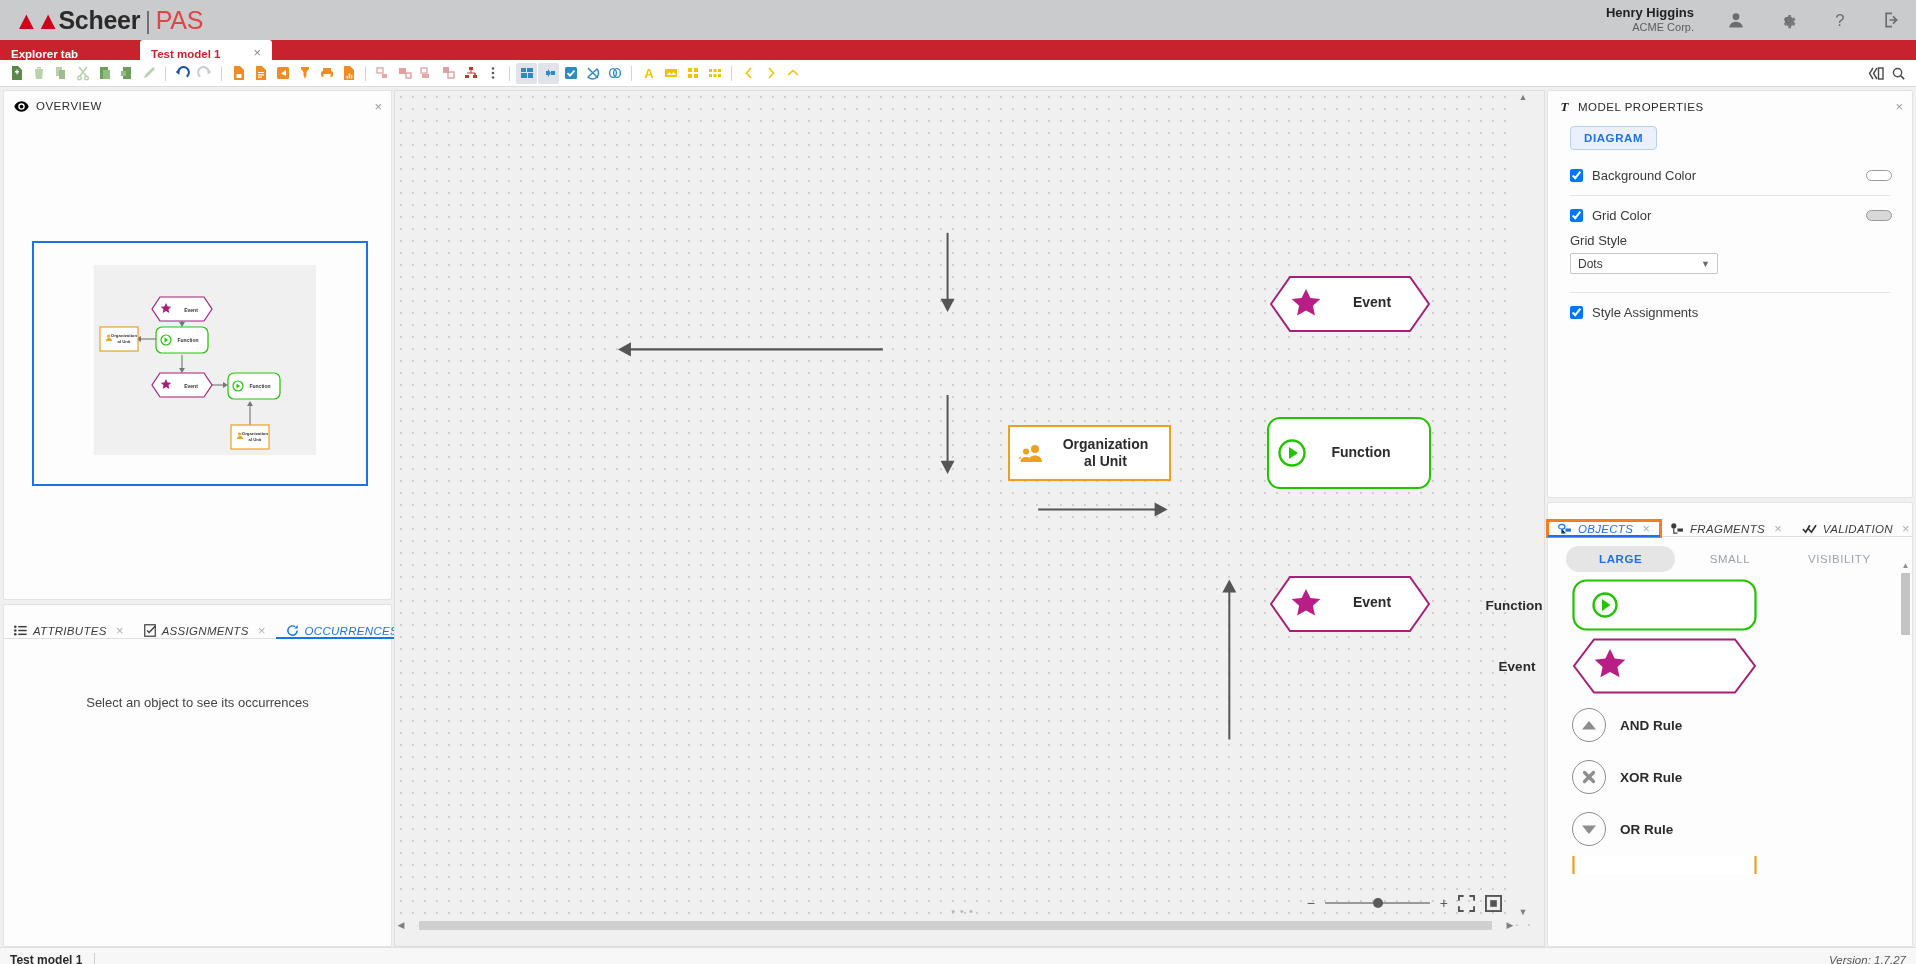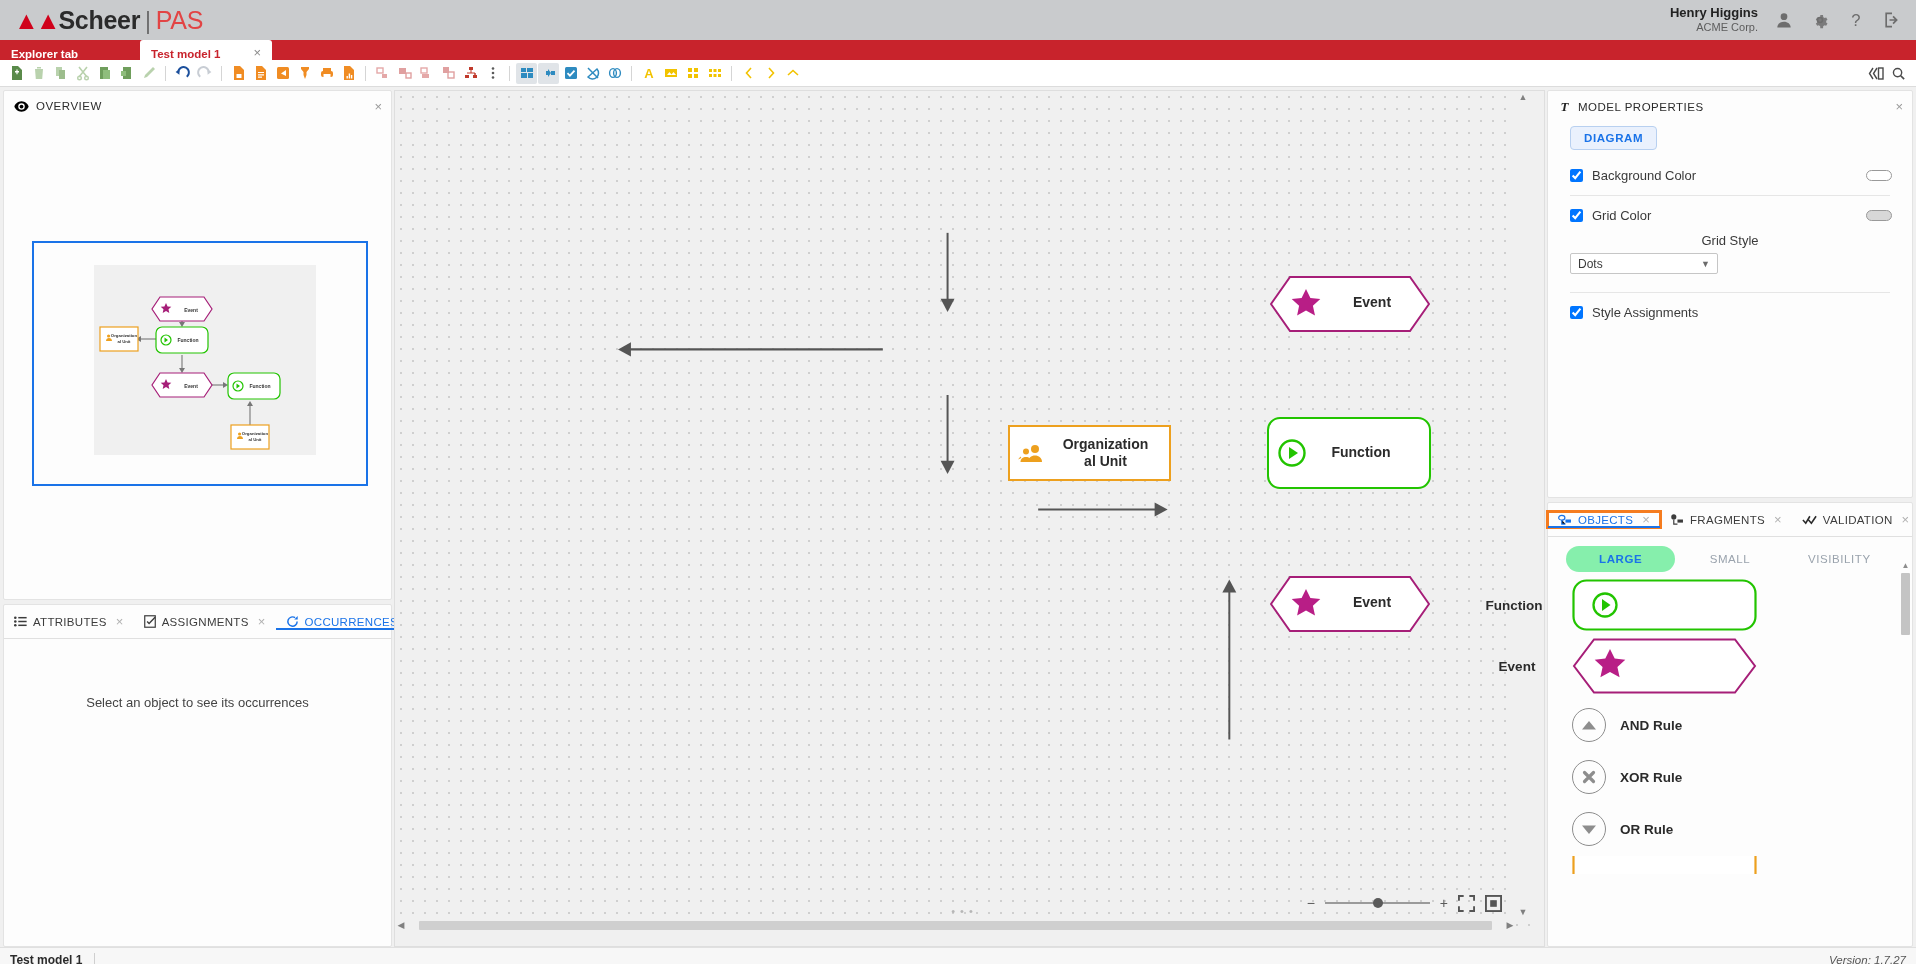--- a/index.html
+++ b/index.html
@@ -15,21 +15,21 @@
   
   .header {
     height:40px; background:#c9cbcd; position:relative;
     display:flex; align-items:center; padding:0 14px;
   }
   .logo { display:flex; align-items:baseline; font-size:25px; font-weight:bold; letter-spacing:-0.3px; }
   .logo .mark { color:#d0021b; font-size:25px; margin-right:1px; letter-spacing:-3px; }
   .logo .scheer { color:#2b2b2b; }
   .logo .sep { color:#6b6b6b; font-weight:300; margin:0 5px; font-size:23px; }
   .logo .pas { color:#e24444; font-weight:normal; }
-  .header-right { margin-left:auto; display:flex; align-items:center; gap:16px; }
+  .header-right { margin-left:auto; display:flex; align-items:center; gap:32px; }
   .user-block { text-align:right; line-height:1.15; }
   .user-name { font-size:13px; font-weight:bold; color:#222; }
   .user-org  { font-size:11px; color:#5d5d5d; }
   .hdr-icon { width:20px; height:20px; fill:#6d6d6d; cursor:pointer; }
 
   
   .tabbar { height:20px; background:#c8232c; display:flex; align-items:stretch; }
   .tabbar .tab {
     display:flex; align-items:flex-end; padding:0 11px; font-size:11.5px; font-weight:bold;
     color:#fff; cursor:pointer; white-space:nowrap;
@@ -57,21 +57,21 @@
   .panel { background:#fdfdfd; border:1px solid #e3e3e3; border-radius:2px; position:relative; }
   .panel-head { display:flex; align-items:center; gap:7px; padding:9px 10px 7px 10px; }
   .panel-title { font-size:11.5px; letter-spacing:.5px; color:#2b2b2b; }
   .panel-close { position:absolute; right:9px; top:8px; color:#9a9a9a; font-size:13px; cursor:pointer; }
   .overview-panel { height:510px; }
   .ov-canvas { position:absolute; left:28px; top:150px; width:336px; height:245px;
                border:2px solid #1a73e8; background:#fdfdfd; }
   .ov-inner { position:absolute; left:60px; top:22px; width:222px; height:190px; background:#f0f0f0; }
 
   .bottom-panel { flex:1; }
-  .tabs-row { display:flex; align-items:center; border-bottom:1px solid #e0e0e0; height:34px; }
+  .tabs-row { display:flex; align-items:flex-end; border-bottom:1px solid #e0e0e0; height:34px;font-style:italic; }
   .ptab { display:flex; align-items:center; gap:6px; padding:0 10px; font-size:11.5px;
           color:#3c3c3c; cursor:pointer; letter-spacing:.3px; position:relative; }
   .ptab .x { color:#b0b0b0; font-size:13px; margin-left:3px; }
   .ptab.active { color:#1a73e8; }
   .ptab.active::after { content:""; position:absolute; left:0; right:0; bottom:-1px; height:2px; background:#1a73e8; }
   .empty-msg { text-align:center; color:#444; font-size:13px; margin-top:56px; }
 
   
   .canvas-wrap { flex:1; margin:3px 1px 0 2px; position:relative; background:#f0f0f0;
                  border:1px solid #dedede; overflow:hidden; }
@@ -115,31 +115,31 @@
   .props-panel { height:408px; }
   .chip { display:inline-block; border:1px solid #b8d0f0; background:#eaf1fd; color:#1a73e8;
           font-size:11.5px; font-weight:bold; letter-spacing:.6px; padding:5px 13px; border-radius:4px;
           margin:6px 0 12px 22px; cursor:pointer; }
   .prow { display:flex; align-items:center; padding:6px 20px 6px 22px; font-size:13px; color:#3a3a3a; }
   .prow .cb { margin-right:9px; }
   .prow .val { margin-left:auto; display:flex; align-items:center; gap:4px; color:#3a3a3a; }
   .swatch { width:26px; height:11px; border:1px solid #9a9a9a; border-radius:6px; background:#fff; }
   .swatch.grid { background:#d8d8d8; }
   .pdiv { height:1px; background:#e6e6e6; margin:6px 22px; }
-  .plabel { padding:4px 22px 3px 22px; font-size:13px; color:#3a3a3a;text-align:center; }
+  .plabel { padding:4px 22px 3px 22px; font-size:13px; color:#3a3a3a; }
   .select { margin:2px 22px 0 22px; width:148px; height:21px; border:1px solid #c6c6c6; background:#fff;
             border-radius:2px; display:flex; align-items:center; padding:0 7px; font-size:12px; color:#3a3a3a;
             position:relative; cursor:pointer; }
   .select .caret { position:absolute; right:7px; color:#6b6b6b; font-size:9px;}
 
   .objects-panel { flex:1; position:relative; }
   .seg { display:flex; gap:0; margin:9px 18px 4px 18px; }
   .segbtn { flex:1; text-align:center; font-size:11.5px; letter-spacing:.6px; color:#9aa3ad;
             padding:7px 0; border-radius:14px; cursor:pointer; }
-  .segbtn.active { background:#86efac; color:#1a73e8; font-weight:bold; }
+  .segbtn.active { background:#e5e5e5; color:#1a73e8; font-weight:bold; }
   .pal-item { display:flex; align-items:center; margin:7px 24px; cursor:pointer; }
   .pal-lbl { font-size:13.5px; font-weight:bold; color:#2b2b2b; }
   .rule-circle { width:34px; height:34px; border-radius:50%; border:1.6px solid #8d8d8d;
                  display:flex; align-items:center; justify-content:center; margin-right:14px; }
   .tab-highlight { outline:3px solid #f57c1f; outline-offset:-1px; }
   .panel-scroll-v { position:absolute; right:2px; top:58px; bottom:4px; width:9px; }
   .panel-scroll-v .thumb { position:absolute; top:12px; height:62px; left:0; right:0; background:#c4c4c4; border-radius:1px;}
   .panel-scroll-v .ar { position:absolute; left:0; right:0; text-align:center; color:#8d8d8d; font-size:8px; }
 
   

